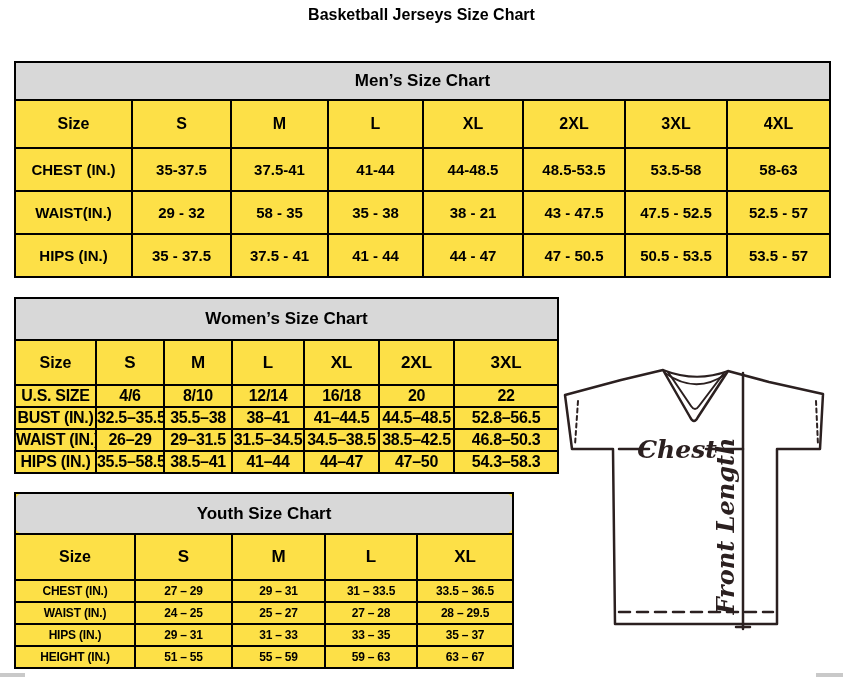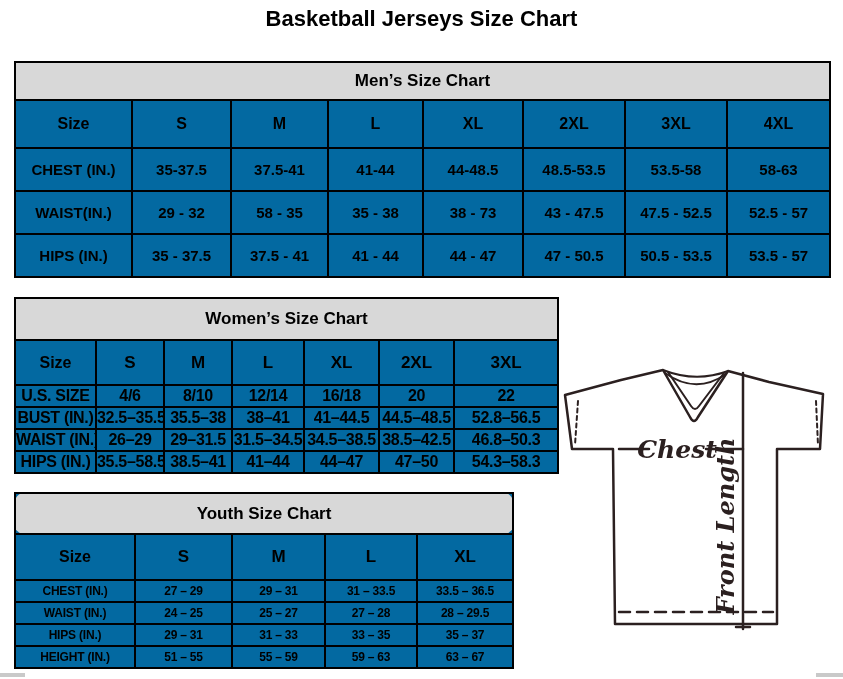--- a/index.html
+++ b/index.html
@@ -2,23 +2,23 @@
 <html><head>
 <meta charset="utf-8">
 <style>
   html,body{margin:0;padding:0;}
   body{
     width:843px;height:679px;position:relative;background:#ffffff;
     font-family:"Liberation Sans", sans-serif;color:#000;overflow:hidden;
   }
   .main-title{
     position:absolute;left:0;top:6px;width:843px;text-align:center;
-    font-size:22px;font-weight:bold;letter-spacing:0px;
+    font-size:16px;font-weight:bold;letter-spacing:0px;
   }
-  table{border-collapse:collapse;table-layout:fixed;position:absolute;background:#0369a1;}
+  table{border-collapse:collapse;table-layout:fixed;position:absolute;background:#fde047;}
   td,th{border:2px solid #000;text-align:center;vertical-align:middle;padding:0;overflow:hidden;white-space:nowrap;}
   .band{background:#d8d8d8;font-size:17px;font-weight:bold;}
   
   .mens{left:14px;top:61px;width:815px;}
   .mens .band{height:36px;}
   .mens .sizerow td{height:46px;font-size:16px;font-weight:bold;}
   .mens .datarow td{height:41px;font-size:15px;font-weight:bold;}
   .mens .rowlabel{font-size:14px;font-weight:bold;}
   
   .womens{left:14px;top:297px;width:543px;}
@@ -80,21 +80,21 @@
     <td>44-48.5</td>
     <td>48.5-53.5</td>
     <td>53.5-58</td>
     <td>58-63</td>
   </tr>
   <tr class="datarow">
     <td class="rowlabel">WAIST(IN.)</td>
     <td>29 - 32</td>
     <td>58 - 35</td>
     <td>35 - 38</td>
-    <td>38 - 73</td>
+    <td>38 - 21</td>
     <td>43 - 47.5</td>
     <td>47.5 - 52.5</td>
     <td>52.5 - 57</td>
   </tr>
   <tr class="datarow">
     <td class="rowlabel">HIPS (IN.)</td>
     <td>35 - 37.5</td>
     <td>37.5 - 41</td>
     <td>41 - 44</td>
     <td>44 - 47</td>

